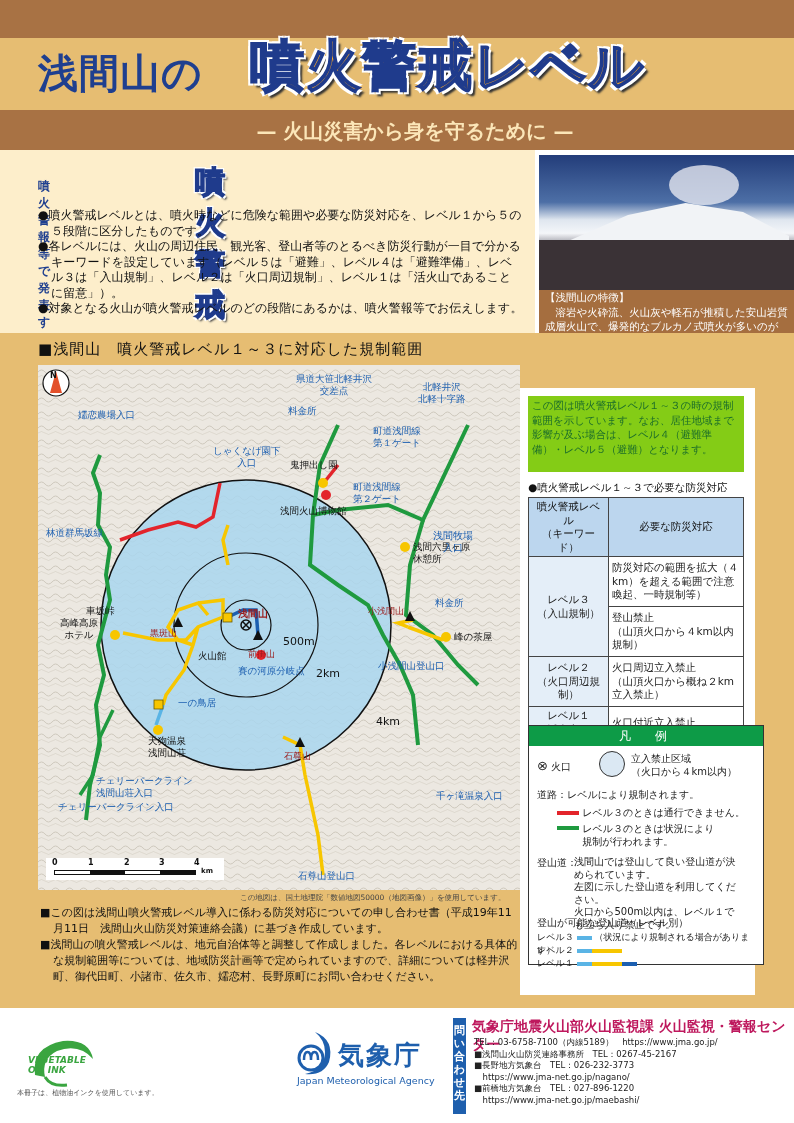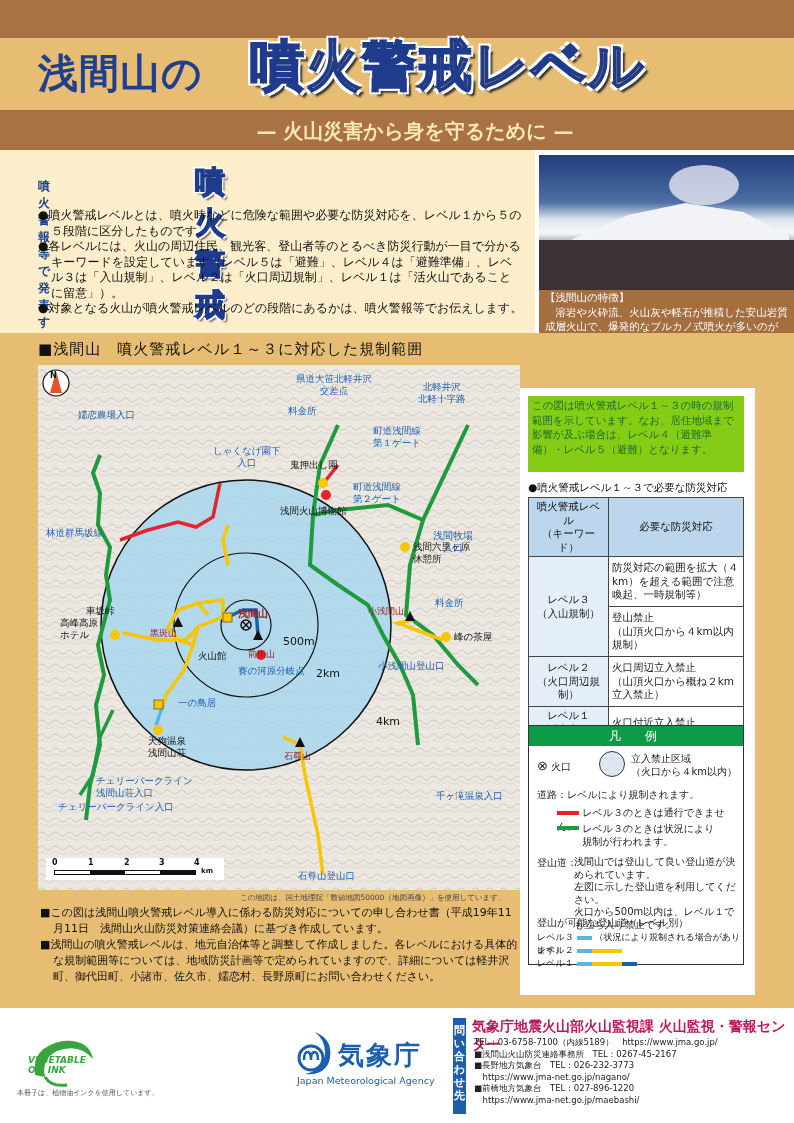--- a/index.html
+++ b/index.html
@@ -36,21 +36,21 @@
   
   .rightcol { position: absolute; left: 520px; top: 388px; width: 235px; height: 607px; background: #ffffff; }
   .note { position: absolute; left: 528px; top: 396px; width: 216px; height: 76px; background: #84cc16; color: #1d6e2a; font-size: 10.5px; line-height: 14.5px; padding: 2px 4px; }
   .tbl-title { position: absolute; left: 528px; top: 481px; font-size: 10.5px; color: #111; }
   table.resp { position: absolute; left: 528px; top: 497px; width: 216px; border-collapse: collapse; font-size: 10.5px; line-height: 13.5px; }
   table.resp td, table.resp th { border: 1px solid #444; padding: 2px 3px; vertical-align: middle; font-weight: normal; }
   table.resp th { background: #bcd6ee; text-align: center; height: 38px; }
   table.resp td.lvl { background: #e4eef8; text-align: center; width: 80px; color: #222; }
   table.resp td.act { background: #fff; color: #222; }
 
-  .legend { position: absolute; left: 528px; top: 725px; width: 216px; height: 240px; border: 1px solid #333; background: #fff; font-size: 10px; color: #222; }
+  .legend { position: absolute; left: 528px; top: 725px; width: 236px; height: 240px; border: 1px solid #333; background: #fff; font-size: 10px; color: #222; }
   .legend-head { height: 20px; background: #0d9b47; color: #fff; text-align: center; font-size: 12px; line-height: 20px; letter-spacing: 6px; }
   .leg-row { position: absolute; }
   .bar { display: inline-block; height: 4px; vertical-align: middle; }
 
   
   .map { position: absolute; left: 38px; top: 365px; width: 482px; height: 525px; background: #e9e4dc; overflow: hidden; }
   .map-credit { position: absolute; left: 240px; top: 893px; font-size: 7.5px; color: #444; }
   .notes-bottom { position: absolute; left: 40px; top: 905px; width: 480px; font-size: 11px; line-height: 16px; color: #111; }
   .notes-bottom p { padding-left: 13px; text-indent: -13px; }
 
@@ -163,21 +163,21 @@
   <div class="abs" style="left:112px;top:262px;font-size:9px;color:#9a1b1b;">黒斑山</div>
   <div class="abs" style="left:330px;top:240px;font-size:9px;color:#9a1b1b;">小浅間山</div>
   <div class="abs" style="left:246px;top:385px;font-size:9px;color:#9a1b1b;">石尊山</div>
   <div class="abs" style="left:160px;top:285px;font-size:9.5px;">火山館</div>
   <div class="abs" style="left:242px;top:140px;font-size:9.5px;">浅間火山博物館</div>
   <div class="abs" style="left:252px;top:94px;font-size:9.5px;">鬼押出し園</div>
   <div class="abs" style="left:375px;top:176px;font-size:9.5px;white-space:pre;line-height:12px;">浅間六里ヶ原
 休憩所</div>
   <div class="abs" style="left:416px;top:266px;font-size:9.5px;">峰の茶屋</div>
   <div class="abs" style="left:48px;top:240px;font-size:9.5px;">車坂峠</div>
-  <div class="abs" style="left:22px;top:252px;font-size:9.5px;white-space:pre;line-height:12px;">高峰高原
+  <div class="abs" style="left:22px;top:252px;font-size:9.5px;white-space:pre;line-height:12px;text-align:center;">高峰高原
 ホテル</div>
   <div class="abs" style="left:110px;top:370px;font-size:9.5px;white-space:pre;line-height:12px;">天狗温泉
 浅間山荘</div>
   <div class="abs" style="left:140px;top:332px;font-size:9.5px;color:#1c5fb0;">一の鳥居</div>
   <div class="abs" style="left:200px;top:300px;font-size:9.5px;color:#1c5fb0;">賽の河原分岐点</div>
   <div class="abs" style="left:40px;top:44px;font-size:9.5px;color:#1c5fb0;">嬬恋農場入口</div>
   <div class="abs" style="left:175px;top:80px;font-size:9.5px;color:#1c5fb0;white-space:pre;line-height:12px;text-align:center;">しゃくなげ園下
 入口</div>
   <div class="abs" style="left:8px;top:162px;font-size:9.5px;color:#1c5fb0;">林道群馬坂線</div>
   <div class="abs" style="left:258px;top:8px;font-size:9.5px;color:#1c5fb0;white-space:pre;line-height:12px;text-align:center;">県道大笹北軽井沢

